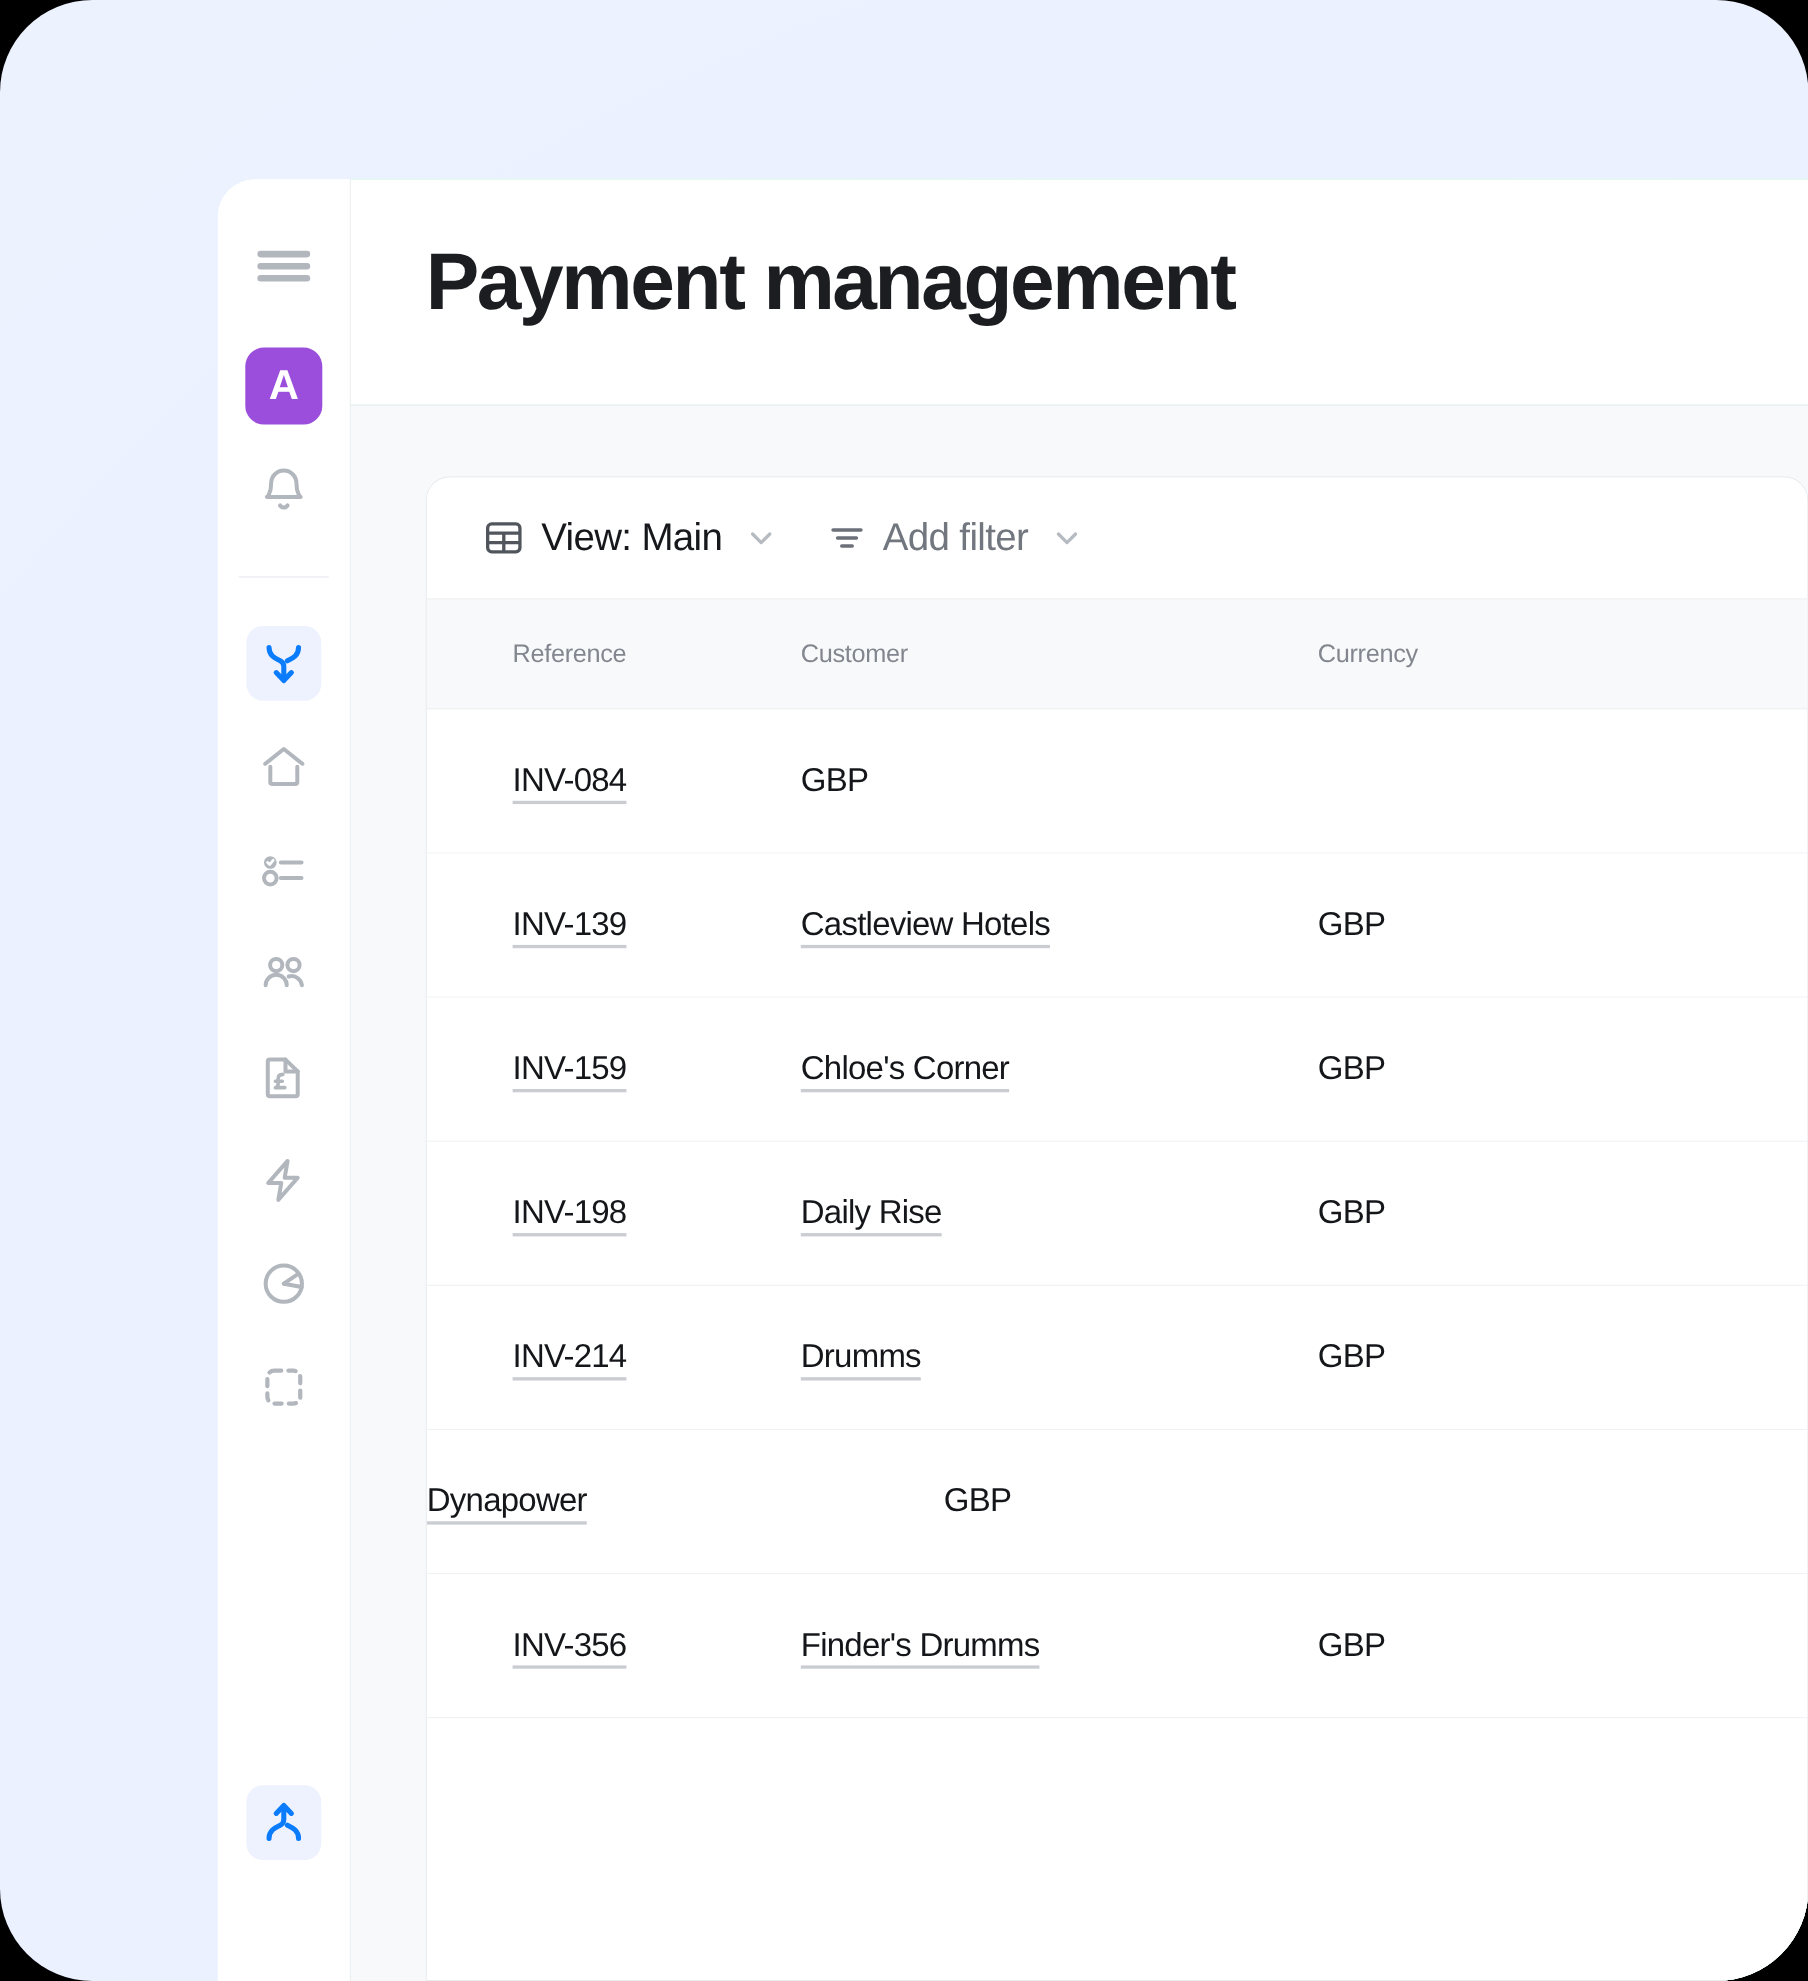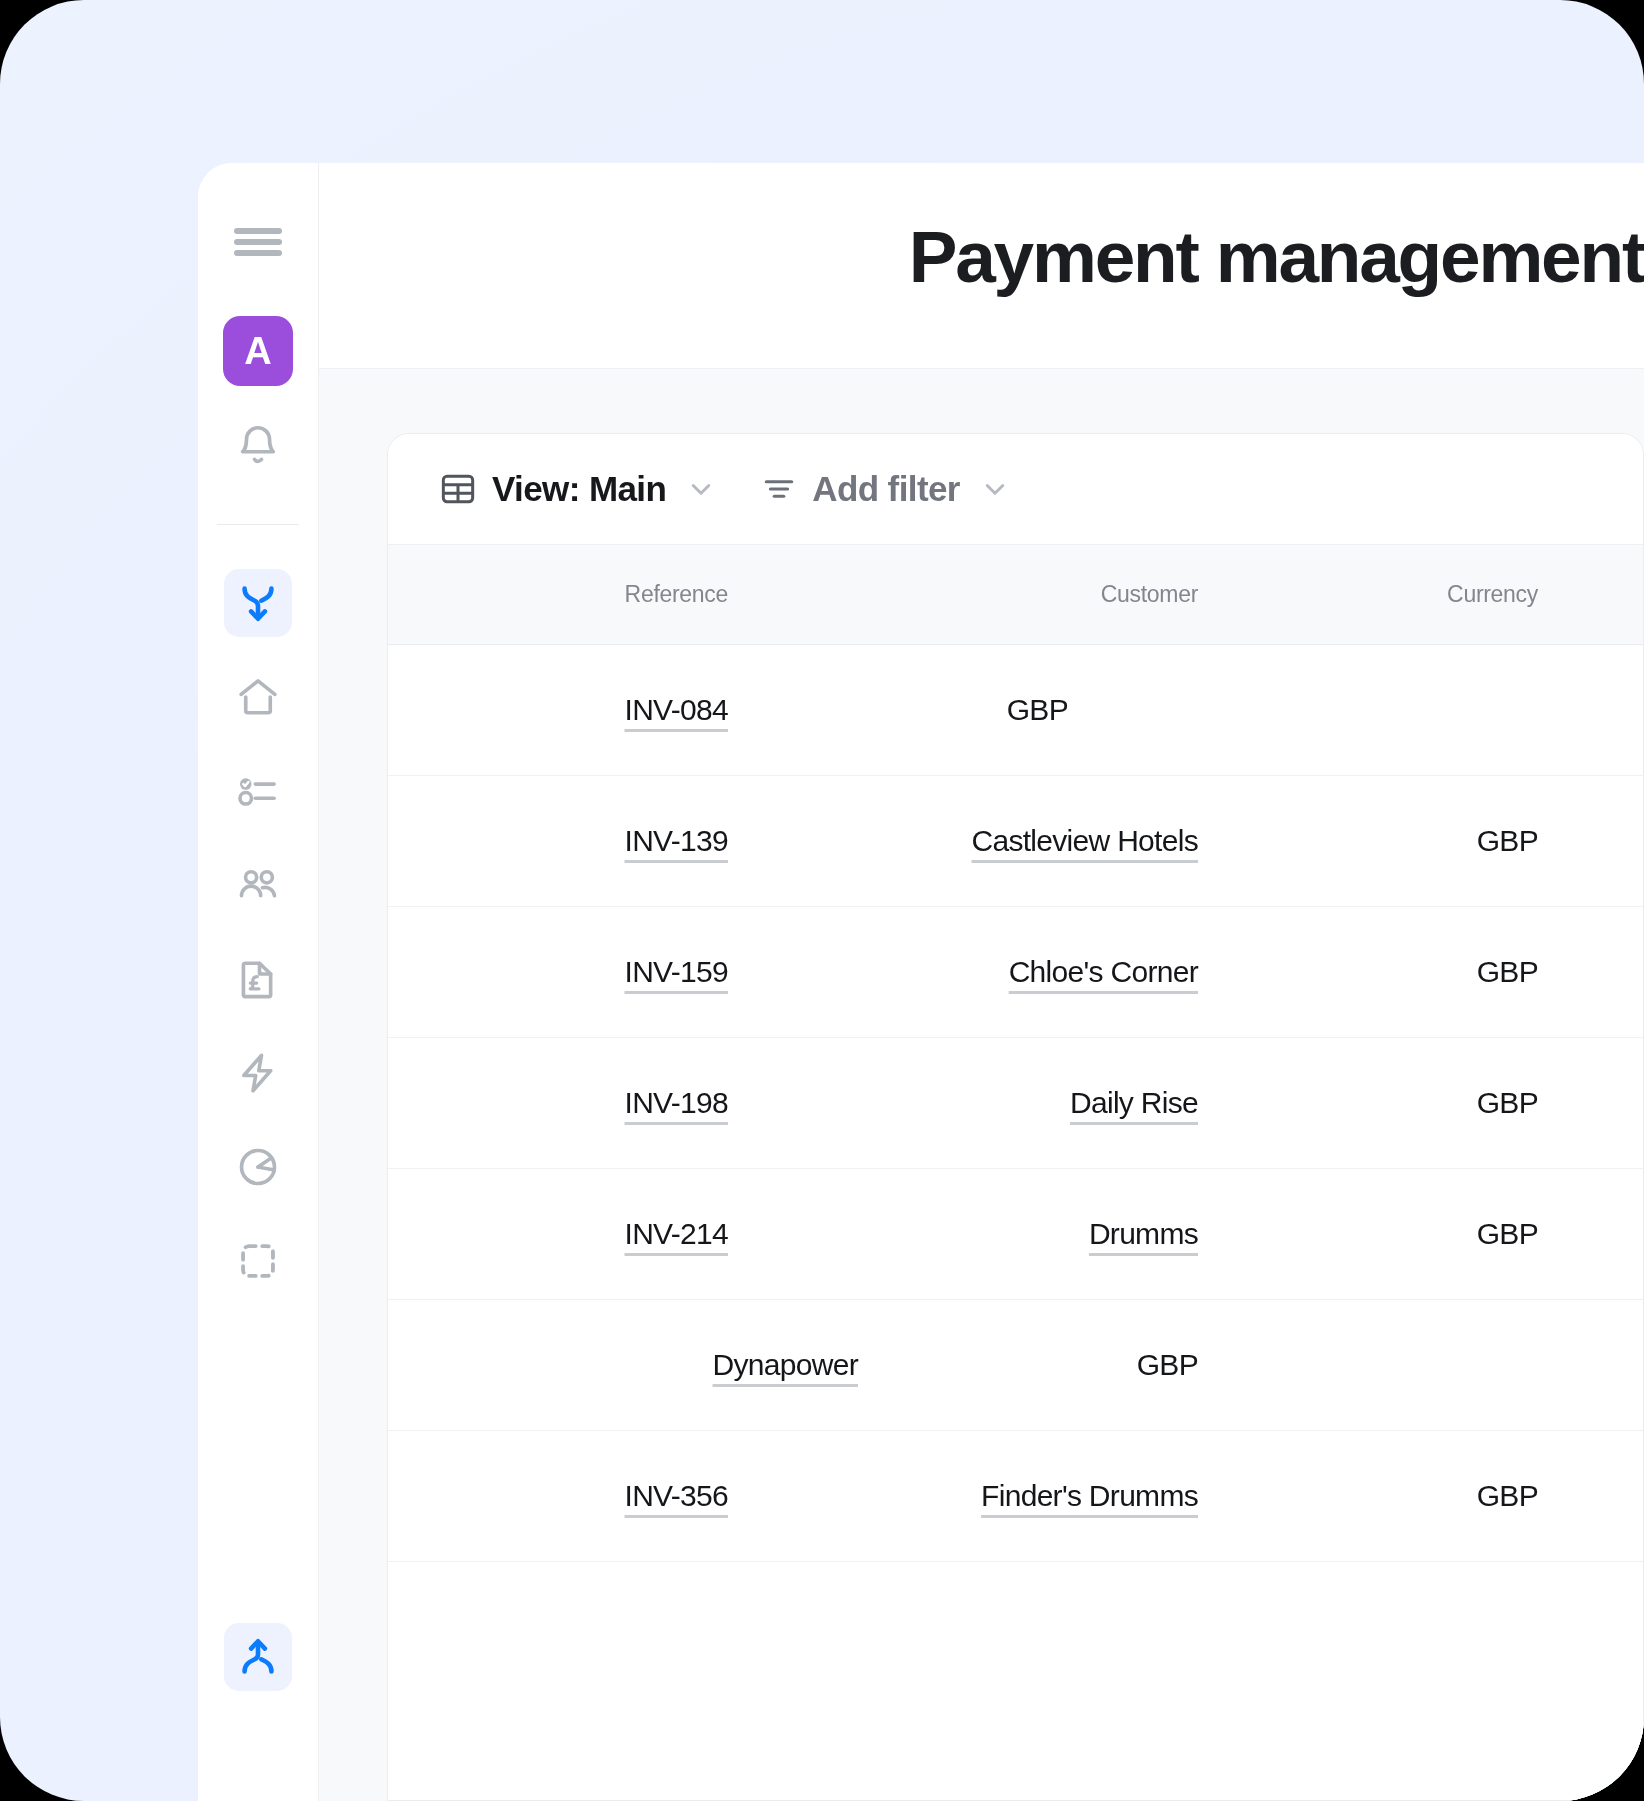--- a/index.html
+++ b/index.html
@@ -104,21 +104,20 @@
   }
 
   
   #main {
     flex: 1;
     height: 100%;
     display: flex;
     flex-direction: column;
     background: #86efac;
     min-width: 0;
-    text-align: right;
   }
 
   #page-header {
     padding: 56px 0 0 68px;
     height: 205px;
     background: #ffffff;
     flex: 0 0 auto;
   }
 
   #page-title {
@@ -152,21 +151,20 @@
 
   
   #toolbar {
     height: 110px;
     flex: 0 0 auto;
     display: flex;
     align-items: center;
     padding-left: 50px;
     gap: 42px;
     background: #ffffff;
-    font-weight: bold;
   }
 
   .toolbar-btn {
     display: flex;
     align-items: center;
     gap: 14px;
     white-space: nowrap;
   }
   .toolbar-btn .tb-label {
     font-size: 35px;

